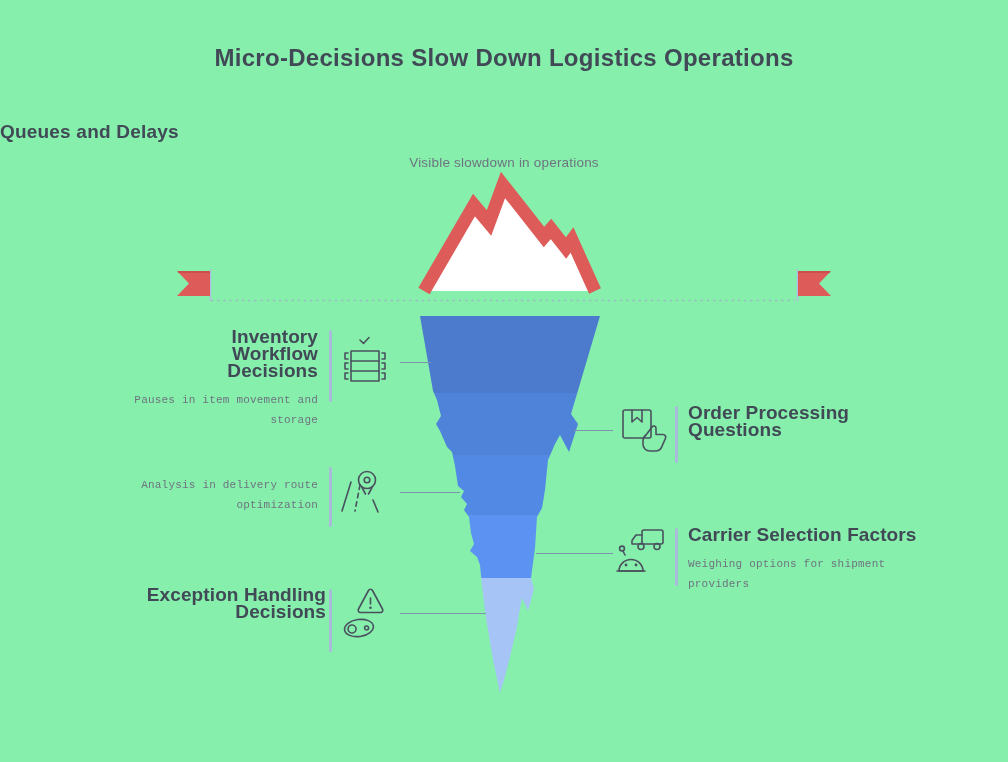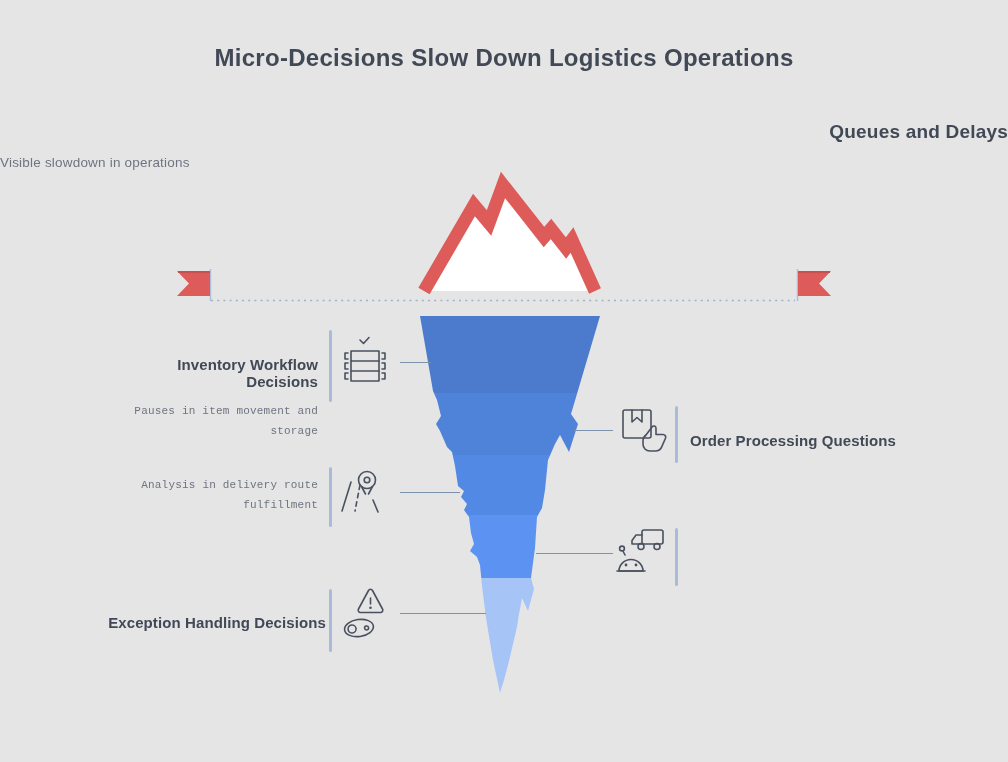--- a/index.html
+++ b/index.html
@@ -1,34 +1,34 @@
 <!DOCTYPE html>
 <html><head>
 <meta charset="utf-8">
 <style>
   html,body{margin:0;padding:0;background:#fff;}
   .canvas{
-    position:relative;width:1008px;height:762px;background:#e5e5e5;overflow:hidden;
+    position:relative;width:1008px;height:762px;background:#86efac;overflow:hidden;
     font-family:"Liberation Sans", sans-serif;
   }
   .page-title{
     position:absolute;top:44px;left:0;width:1008px;text-align:center;
     font-size:24px;font-weight:700;color:#414956;letter-spacing:.3px;margin:0;
   }
   .surface-heading{
-    position:absolute;top:121px;left:0;width:1008px;text-align:right;
+    position:absolute;top:121px;left:0;width:1008px;text-align:left;
     font-size:19px;font-weight:700;color:#414956;letter-spacing:.2px;
   }
   .surface-subheading{
-    position:absolute;top:155px;left:0;width:1008px;text-align:left;
+    position:absolute;top:155px;left:0;width:1008px;text-align:center;
     font-size:13.5px;color:#6E7480;letter-spacing:.2px;
   }
   .scene{position:absolute;left:0;top:0;z-index:1;}
   .stage{position:absolute;z-index:3;}
-  .stage .t{font-weight:700;font-size:15px;color:#414956;line-height:17px;letter-spacing:.1px;margin-top:28px;}
+  .stage .t{font-weight:700;font-size:19px;color:#414956;line-height:17px;letter-spacing:.1px;}
   .stage .d{font-size:11px;color:#6E7480;line-height:20px;margin-top:11px;letter-spacing:.2px;font-family:Liberation Mono, monospace;}
   .stage.left{text-align:right;}
   .stage.left .t,.stage.left .d{margin-left:auto;}
   .stage.right{text-align:left;}
   .divider{position:absolute;width:3px;border-radius:2px;background:#A9BBD9;z-index:3;}
   .icon{position:absolute;z-index:3;}
   .icon *{stroke:#4A515E;stroke-width:1.6;fill:none;stroke-linecap:round;stroke-linejoin:round;}
   .icon .fill{fill:#4A515E;stroke:none;}
 </style>
 </head>
@@ -97,44 +97,48 @@
     <line x1="10" y1="27" x2="38" y2="27"></line>
     <line x1="10" y1="37" x2="38" y2="37"></line>
     <polyline points="7,19 4,19 4,25 7,25"></polyline>
     <polyline points="7,29 4,29 4,35 7,35"></polyline>
     <polyline points="7,39 4,39 4,45 7,45"></polyline>
     <polyline points="41,19 44,19 44,25 41,25"></polyline>
     <polyline points="41,29 44,29 44,35 41,35"></polyline>
     <polyline points="41,39 44,39 44,45 41,45"></polyline>
   </svg>
 
-  <div class="stage right" style="left:656px;top:404px;width:240px;text-align:right;">
+  <div class="stage right" style="left:688px;top:404px;width:240px;">
     <div class="t">Order Processing Questions</div>
   </div>
   <div class="divider" style="left:675px;top:406px;height:57px;"></div>
   <svg class="icon" style="left:617px;top:405px;" width="52" height="54" viewBox="0 0 52 54">
     <rect x="6" y="5" width="28" height="28" rx="2"></rect>
     <polyline points="15,5 15,17 20,12.5 25,17 25,5"></polyline>
     <path d="M29,30 l6,-8 c1.2,-1.8 4,-1 4,1.2 v6.3 h7 c2.2,0 3.3,2 2.4,4 l-3.8,8.6 c-1.1,2.4 -3.4,3.9 -6,3.9 h-5.6 c-4.2,0 -7,-3 -7,-7 v-3.5 c0,-2.3 1.3,-4.2 3,-5.5 z" fill="#fff"></path>
   </svg>
 
   <div class="stage left" style="left:78px;top:464px;width:240px;">
-    <div class="d" style="max-width:196px;">Analysis in delivery route fulfillment</div>
+    <div class="d" style="max-width:196px;">Analysis in delivery route optimization</div>
   </div>
   <div class="divider" style="left:329px;top:467px;height:60px;"></div>
   <svg class="icon" style="left:339px;top:468px;" width="50" height="48" viewBox="0 0 50 48">
     <line x1="12" y1="14" x2="3" y2="43"></line>
     <line x1="21" y1="17" x2="16" y2="43" stroke-dasharray="4.5 4"></line>
     <circle cx="28" cy="12" r="8.5"></circle>
     <circle cx="28" cy="12" r="2.8"></circle>
     <line x1="22.5" y1="18.5" x2="26.5" y2="26"></line>
     <line x1="33.5" y1="18.5" x2="29.5" y2="26"></line>
     <line x1="34" y1="32" x2="39" y2="44"></line>
   </svg>
 
+  <div class="stage right" style="left:688px;top:526px;width:250px;">
+    <div class="t">Carrier Selection Factors</div>
+    <div class="d" style="max-width:228px;">Weighing options for shipment providers</div>
+  </div>
   <div class="divider" style="left:675px;top:528px;height:58px;"></div>
   <svg class="icon" style="left:615px;top:527px;" width="54" height="52" viewBox="0 0 54 52">
     <rect x="27" y="3" width="21" height="14" rx="2"></rect>
     <path d="M27,8 h-6 l-4,5.5 v3.5 h10"></path>
     <circle cx="26" cy="19.5" r="3"></circle>
     <circle cx="42" cy="19.5" r="3"></circle>
     <path d="M4,44 a12,11.5 0 0 1 24,0 z"></path>
     <line x1="2" y1="44" x2="30" y2="44"></line>
     <circle class="fill" cx="11" cy="38" r="1.4"></circle>
     <circle class="fill" cx="21" cy="38" r="1.4"></circle>

